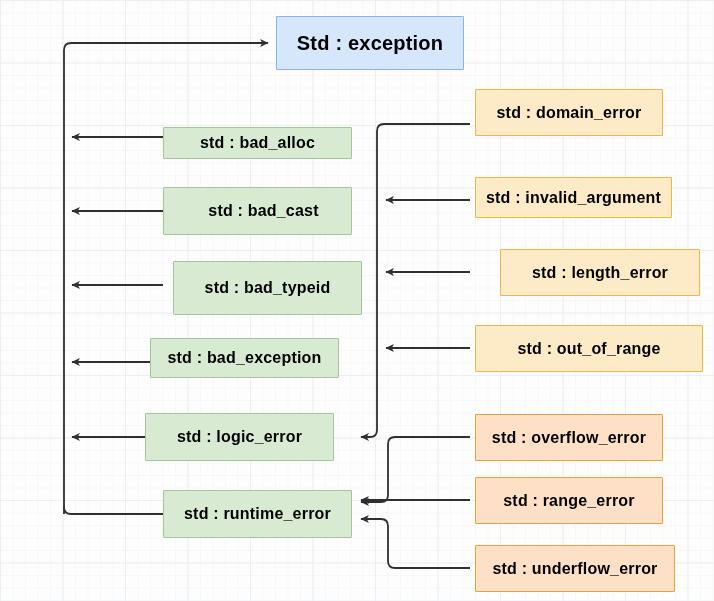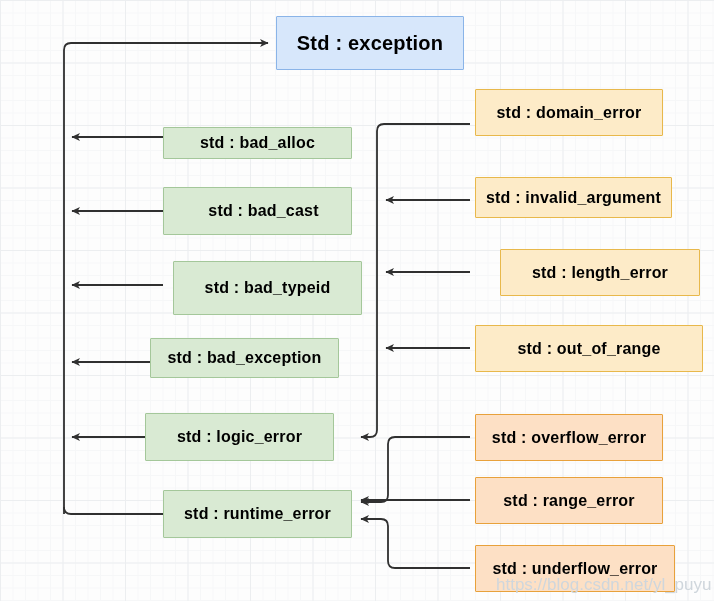--- a/index.html
+++ b/index.html
@@ -149,14 +149,13 @@
         <span>std : overflow_error</span>
       </div>
       <div class="node node-orange" style="left: 475px; top: 477px; width: 188px; height: 47px;">
         <span>std : range_error</span>
       </div>
       <div class="node node-orange" style="left: 475px; top: 545px; width: 200px; height: 47px;">
         <span>std : underflow_error</span>
       </div>
     </div>
 
-  <div id="watermark">https://blog.csdn.net/yl_puyu</div>
 </div>
 
 </body></html>

